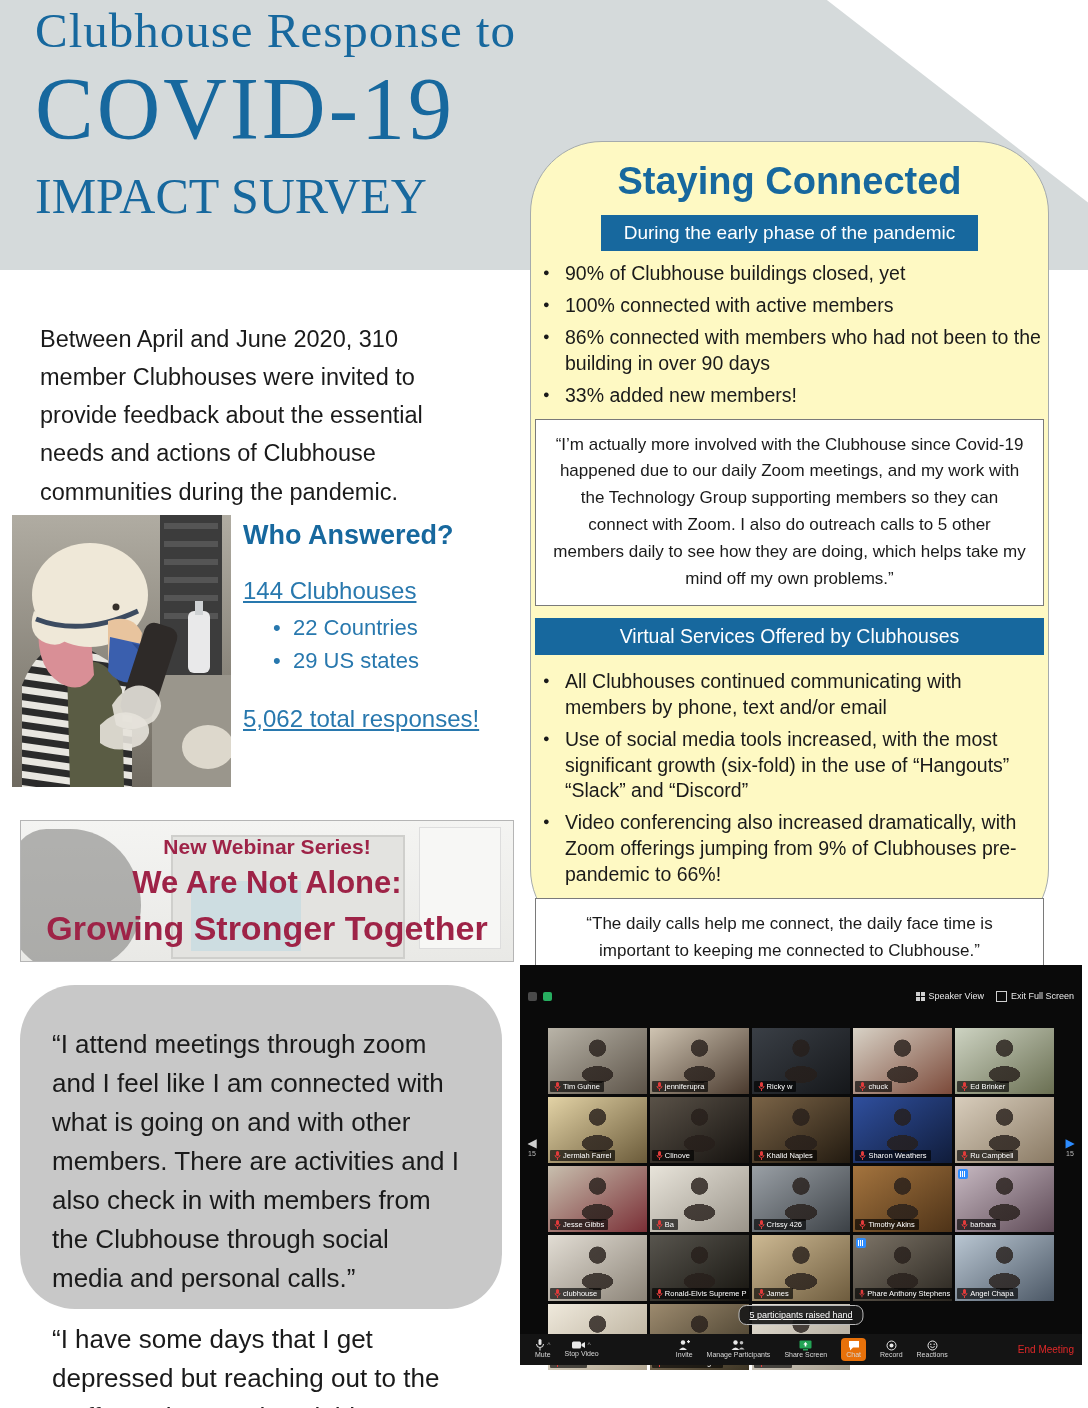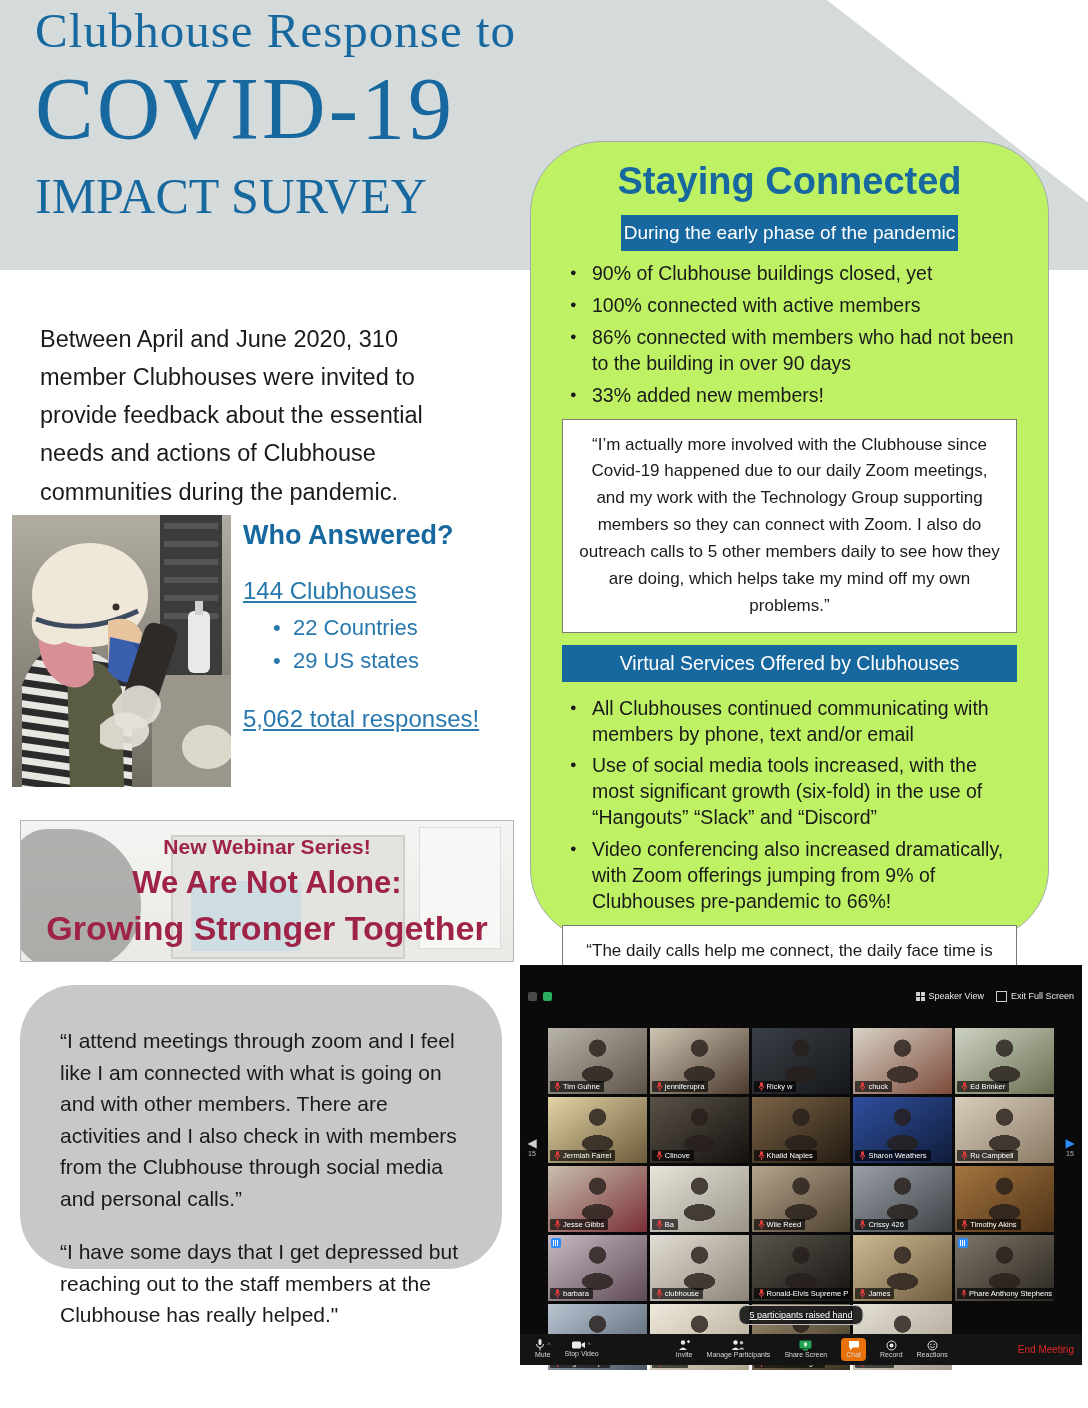--- a/index.html
+++ b/index.html
@@ -34,27 +34,27 @@
     background:linear-gradient(180deg,#f4f4f2,#e9e9e6);overflow:hidden;}
   .web-blob{position:absolute;left:-10px;top:8px;width:130px;height:140px;background:#6e6e6c;opacity:.5;border-radius:30% 60% 50% 40%;}
   .web-laptop{position:absolute;left:150px;top:14px;width:230px;height:120px;background:#e3e3e0;border:2px solid #cfcfcc;}
   .web-screen{position:absolute;left:170px;top:60px;width:110px;height:70px;background:#bcd8e2;opacity:.55;}
   .web-paper{position:absolute;right:12px;top:6px;width:80px;height:120px;background:#f7f7f5;border:1px solid #ddd;}
   .web-text{position:relative;text-align:center;color:#9e2347;font-weight:bold;padding-top:14px;}
   .web-l1{font-size:21px;}
   .web-l2{font-size:31px;margin-top:6px;}
   .web-l3{font-size:34px;margin-top:8px;}
   
-  .grayquote{position:absolute;left:20px;top:985px;width:482px;height:284px;background:#c8c8c8;border-radius:55px;
-    padding:40px 40px 0 40px;box-sizing:border-box;font-size:21px;line-height:1.5;}
+  .grayquote{position:absolute;left:20px;top:985px;width:482px;height:324px;background:#c8c8c8;border-radius:55px;
+    padding:40px 40px 0 32px;box-sizing:border-box;font-size:26px;line-height:1.5;}
   .grayquote p{margin:0;}
   .grayquote p + p{margin-top:22px;}
   
-  .panel{position:absolute;left:530px;top:141px;width:519px;height:800px;background:#bef264;
-    border:1.5px solid #a5abad;border-radius:72px;box-sizing:border-box;padding:16px 31px;}
+  .panel{position:absolute;left:530px;top:141px;width:519px;height:800px;background:#fef9c3;
+    border:1.5px solid #a5abad;border-radius:72px;box-sizing:border-box;padding:16px 4px;}
   .panel-title{text-align:center;font-size:38px;font-weight:bold;color:#17689e;margin-top:2px;}
   .bluebar{background:#17689e;color:#ffffff;text-align:center;font-size:19px;padding:7px 0;}
   .bluebar.b1{width:74%;margin:12px auto 10px auto;}
   .bluebar.b2{width:100%;margin:12px 0 14px 0;font-size:19.5px;box-sizing:border-box;}
   .panel ul{list-style:none;margin:10px 0;padding:0 0 0 6px;}
   .panel li{font-size:19.5px;line-height:1.33;margin:6px 0;position:relative;padding-left:24px;}
   .panel li::before{content:"●";position:absolute;left:2px;top:4px;font-size:11px;}
   .quotebox{background:#ffffff;border:1px solid #7a7a7a;text-align:center;font-size:17px;line-height:1.58;
     padding:12px 16px;margin:10px 0;}
   
@@ -357,31 +357,20 @@
         <span class="name-tag">
           <svg class="mic" width="7" height="9" viewBox="0 0 7 9">
             <rect x="2" y="0" width="3" height="5" rx="1.5" fill="#e23b3b"></rect>
             <path d="M1 4 a2.5 2.5 0 0 0 5 0" stroke="#e23b3b" fill="none" stroke-width="1"></path>
             <rect x="3" y="7" width="1" height="2" fill="#e23b3b"></rect>
           </svg>
           <span>Ba</span>
         </span>
       </div>
 
-      <div class="zs-tile" style="background: linear-gradient(145deg, rgb(180, 165, 140), rgb(78, 64, 48));">
-
-        <span class="name-tag">
-          <svg class="mic" width="7" height="9" viewBox="0 0 7 9">
-            <rect x="2" y="0" width="3" height="5" rx="1.5" fill="#e23b3b"></rect>
-            <path d="M1 4 a2.5 2.5 0 0 0 5 0" stroke="#e23b3b" fill="none" stroke-width="1"></path>
-            <rect x="3" y="7" width="1" height="2" fill="#e23b3b"></rect>
-          </svg>
-          <span>Wile Reed</span>
-        </span>
-      </div>
 
       <div class="zs-tile" style="background: linear-gradient(145deg, rgb(154, 160, 166), rgb(60, 65, 70));">
 
         <span class="name-tag">
           <svg class="mic" width="7" height="9" viewBox="0 0 7 9">
             <rect x="2" y="0" width="3" height="5" rx="1.5" fill="#e23b3b"></rect>
             <path d="M1 4 a2.5 2.5 0 0 0 5 0" stroke="#e23b3b" fill="none" stroke-width="1"></path>
             <rect x="3" y="7" width="1" height="2" fill="#e23b3b"></rect>
           </svg>
           <span>Crissy 426</span>

